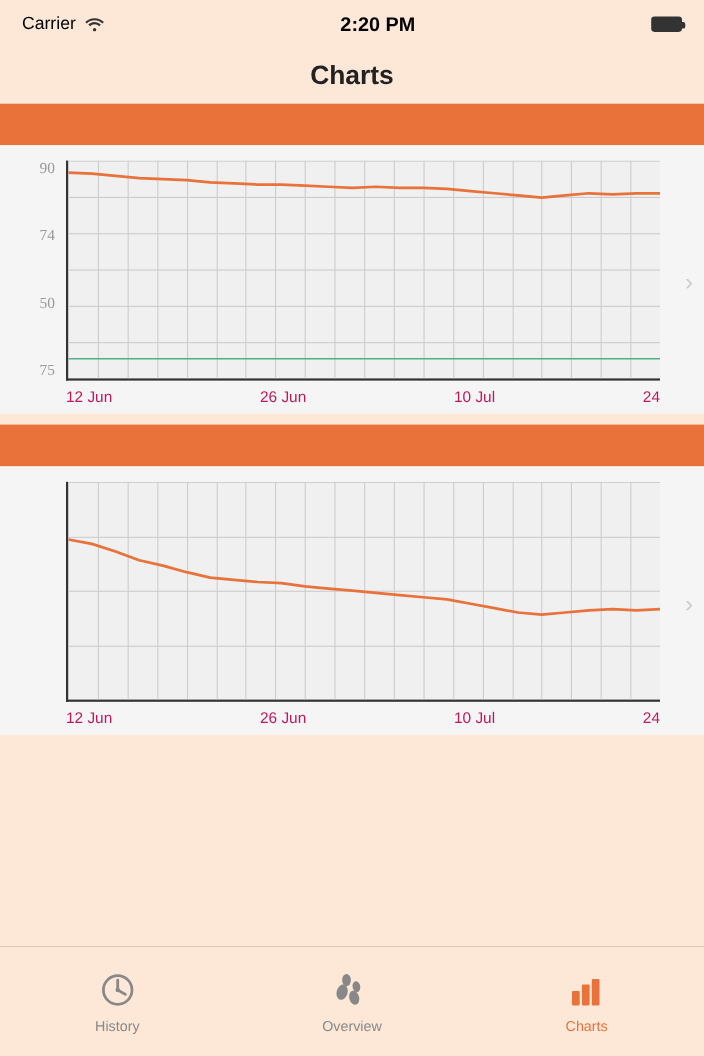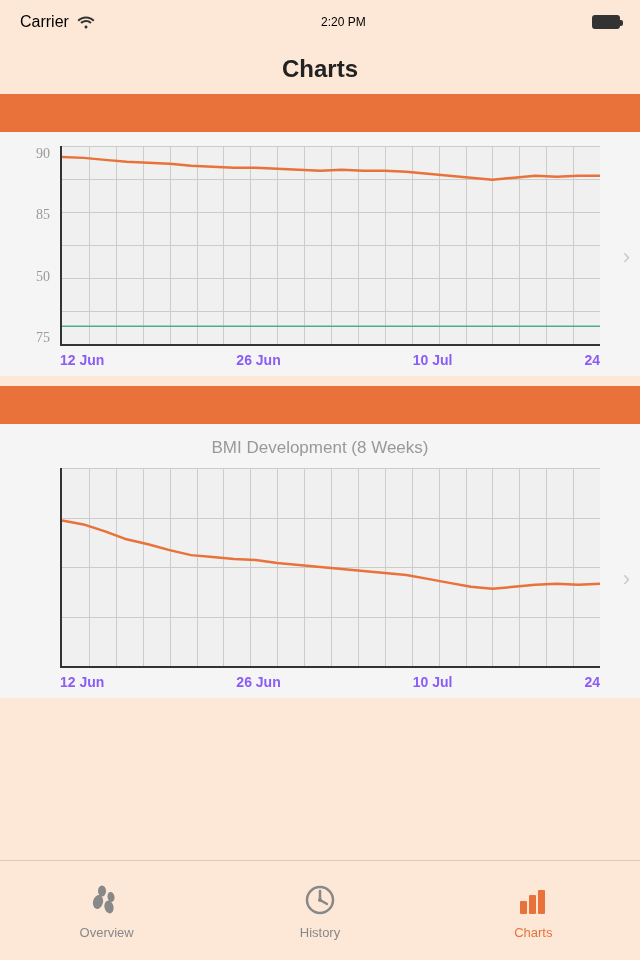--- a/index.html
+++ b/index.html
@@ -19,21 +19,21 @@
       height: 44px;
       background: #fde8d8;
       display: flex;
       align-items: center;
       justify-content: space-between;
       padding: 16px 20px;
       font-size: 16px;
       font-weight: 500;
     }
     .status-left { display: flex; align-items: center; gap: 8px; }
-    .status-center { font-size: 12px; font-weight: 400; }
+    .status-center { font-size: 18px; font-weight: 700; }
     .status-right { display: flex; align-items: center; gap: 6px; }
     .battery {
       width: 28px; height: 14px;
       border: 2px solid #333;
       border-radius: 3px;
       position: relative;
       background: #333;
     }
     .battery::after {
       content: '';
@@ -128,22 +128,21 @@
     }
 
     .x-axis-labels {
       display: flex;
       justify-content: space-between;
       margin-top: 6px;
       padding: 0 0;
     }
     .x-label {
       font-size: 14px;
-      color: #8b5cf6;
-      font-weight: bold;
+      color: #be185d;
     }
 
     .chevron-right {
       position: absolute;
       right: -30px;
       top: 50%;
       transform: translateY(-50%);
       font-size: 22px;
       color: #ccc;
     }
@@ -233,21 +232,21 @@
 
 <div class="main-content">
 
   <div class="orange-bar"></div>
 
   <div class="chart-block">
     <div class="chart-container">
 
       <div class="y-axis-labels">
         <span class="y-label">90</span>
-        <span class="y-label">85</span>
+        <span class="y-label">74</span>
         <span class="y-label">50</span>
         <span class="y-label">75</span>
       </div>
       <div class="chart-area">
 
         <div class="grid-lines-v">
           <div class="grid-line-v" style="left:5%"></div>
           <div class="grid-line-v" style="left:10%"></div>
           <div class="grid-line-v" style="left:15%"></div>
           <div class="grid-line-v" style="left:20%"></div>
@@ -293,21 +292,20 @@
         <span class="x-label">26 Jun</span>
         <span class="x-label">10 Jul</span>
         <span class="x-label">24</span>
       </div>
     </div>
   </div>
 
   <div class="orange-bar" style="margin-top:10px;"></div>
 
   <div class="chart-block">
-    <div class="chart-title">BMI Development (8 Weeks)</div>
     <div class="chart-container">
 
       <div class="chart-area">
 
         <div class="grid-lines-v">
           <div class="grid-line-v" style="left:5%"></div>
           <div class="grid-line-v" style="left:10%"></div>
           <div class="grid-line-v" style="left:15%"></div>
           <div class="grid-line-v" style="left:20%"></div>
           <div class="grid-line-v" style="left:25%"></div>
@@ -350,40 +348,40 @@
       </div>
     </div>
   </div>
 
 </div>
 
 <nav class="bottom-nav">
 
   <div class="nav-item">
     <div class="nav-icon">
+      <svg viewBox="0 0 34 34" fill="none">
+        <circle cx="17" cy="17" r="13" stroke="#888" stroke-width="2.5" fill="none"></circle>
+        <line x1="17" y1="17" x2="17" y2="8" stroke="#888" stroke-width="2.5" stroke-linecap="round"></line>
+        <line x1="17" y1="17" x2="24" y2="21" stroke="#888" stroke-width="2.5" stroke-linecap="round"></line>
+        <circle cx="17" cy="17" r="2" fill="#888"></circle>
+      </svg>
+    </div>
+    <span class="nav-label">History</span>
+  </div>
+
+  <div class="nav-item">
+    <div class="nav-icon">
       <svg viewBox="0 0 34 34" fill="none" xmlns="http://www.w3.org/2000/svg">
         <ellipse cx="12" cy="8" rx="4" ry="5.5" fill="#888"></ellipse>
         <ellipse cx="21" cy="14" rx="3.5" ry="5" fill="#888" transform="rotate(-10 21 14)"></ellipse>
         <ellipse cx="8" cy="19" rx="5" ry="7" fill="#888" transform="rotate(15 8 19)"></ellipse>
         <ellipse cx="19" cy="24" rx="4.5" ry="6.5" fill="#888" transform="rotate(-15 19 24)"></ellipse>
       </svg>
     </div>
     <span class="nav-label">Overview</span>
-  </div>
-
-  <div class="nav-item">
-    <div class="nav-icon">
-      <svg viewBox="0 0 34 34" fill="none">
-        <circle cx="17" cy="17" r="13" stroke="#888" stroke-width="2.5" fill="none"></circle>
-        <line x1="17" y1="17" x2="17" y2="8" stroke="#888" stroke-width="2.5" stroke-linecap="round"></line>
-        <line x1="17" y1="17" x2="24" y2="21" stroke="#888" stroke-width="2.5" stroke-linecap="round"></line>
-        <circle cx="17" cy="17" r="2" fill="#888"></circle>
-      </svg>
-    </div>
-    <span class="nav-label">History</span>
   </div>
 
   <div class="nav-item">
     <div class="nav-icon">
       <svg viewBox="0 0 34 34" fill="none">
         <rect x="4" y="18" width="7" height="13" rx="1" fill="#e8723a"></rect>
         <rect x="13" y="12" width="7" height="19" rx="1" fill="#e8723a"></rect>
         <rect x="22" y="7" width="7" height="24" rx="1" fill="#e8723a"></rect>
       </svg>
     </div>

